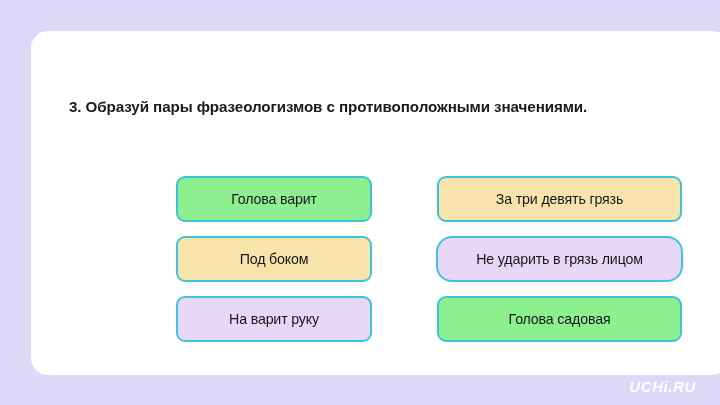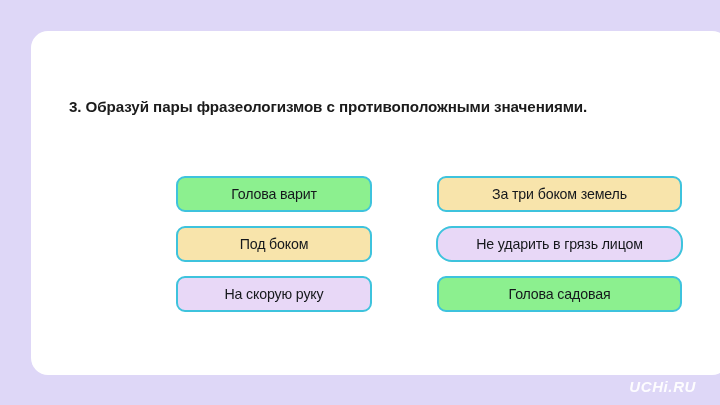--- a/index.html
+++ b/index.html
@@ -67,21 +67,21 @@
     width: 196px;
   }
   .col-right {
     left: 437px;
     width: 245px;
   }
 
   .chip {
     box-sizing: border-box;
     width: 100%;
-    height: 36px;
+    height: 46px;
     border: 2px solid #3ec3dd;
     border-radius: 9px;
     display: flex;
     align-items: center;
     justify-content: center;
     font-size: 14.2px;
     color: #15181c;
     letter-spacing: -0.15px;
     white-space: nowrap;
     margin-bottom: 14px;
@@ -124,24 +124,24 @@
     </span>
   </div>
 
 </div>
 
 <div class="columns">
 
   <div class="col col-left">
     <div class="chip green">Голова варит</div>
     <div class="chip yellow">Под боком</div>
-    <div class="chip purple">На скорую руку</div>
+    <div class="chip purple">На варит руку</div>
   </div>
 
   <div class="col col-right">
-    <div class="chip yellow">За три боком земель</div>
+    <div class="chip yellow">За три девять грязь</div>
     <div class="chip purple wide">Не ударить в грязь лицом</div>
     <div class="chip green">Голова садовая</div>
   </div>
 
 </div>
 
 <div class="watermark">UCHi.RU</div>
 
 </body></html>

